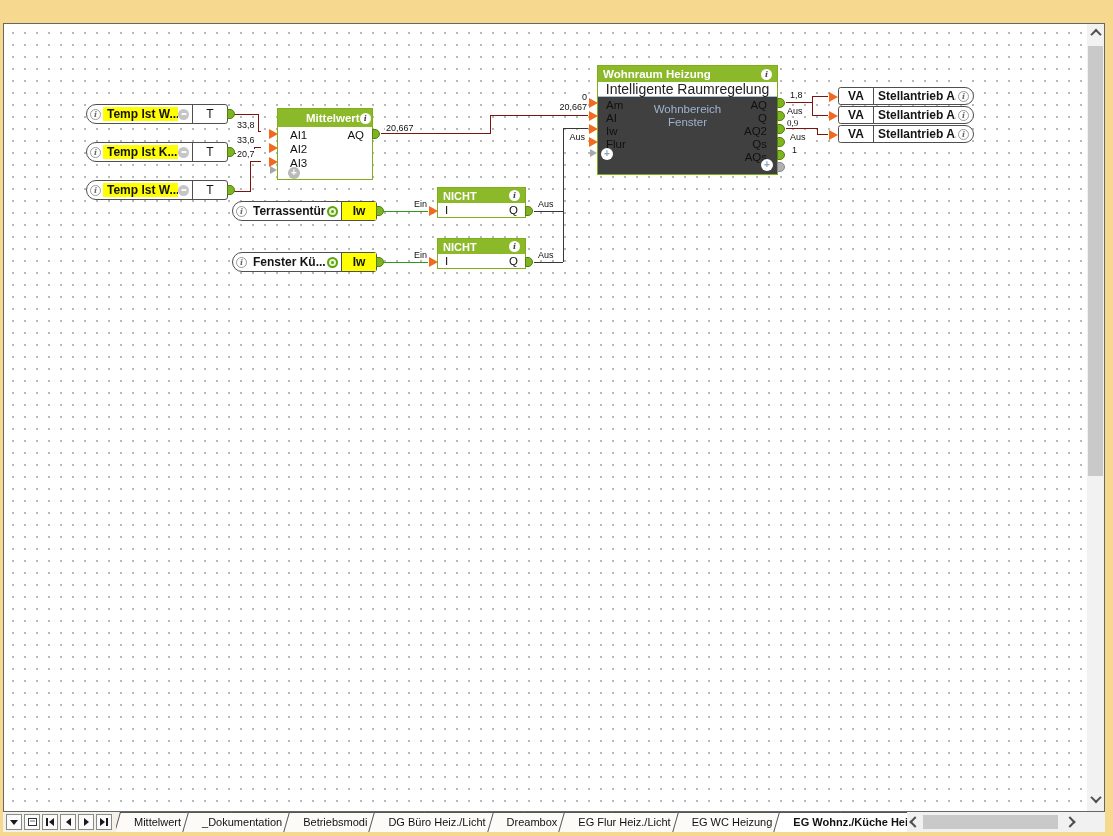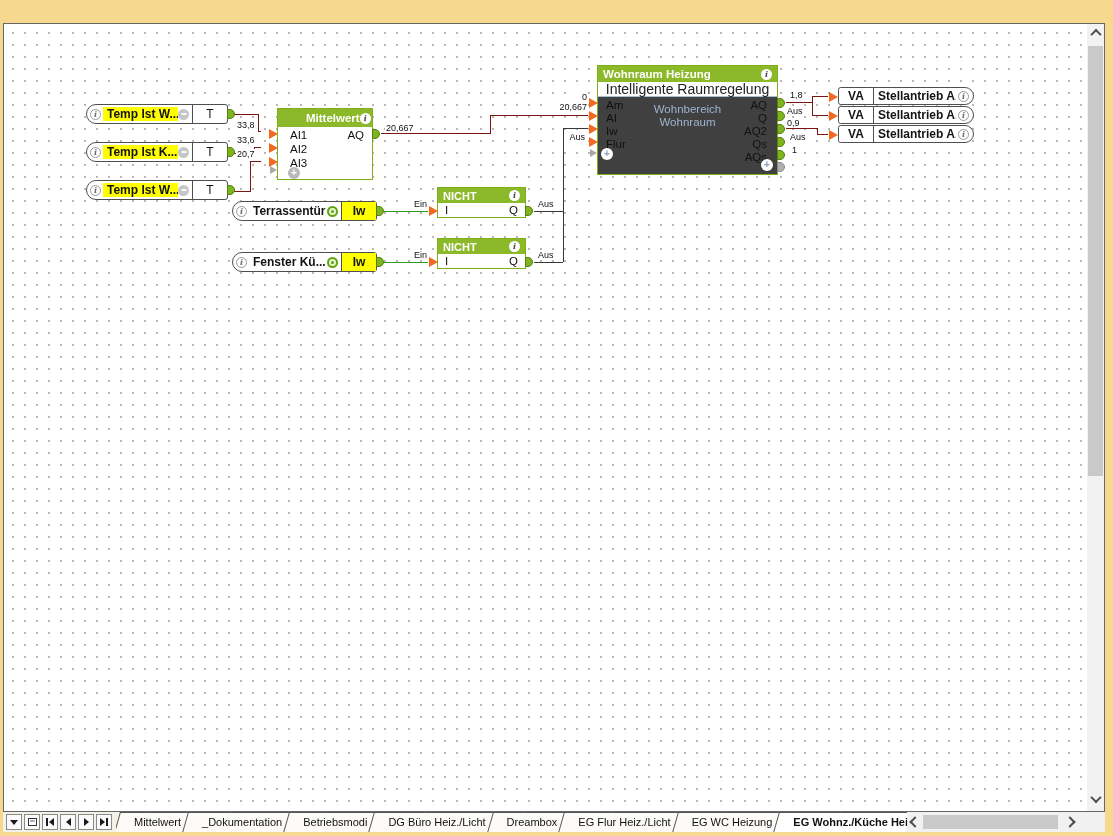--- a/index.html
+++ b/index.html
@@ -185,21 +185,21 @@
   </div>
 
   <div class="fblock" style="left:597px;top:65px;width:181px;height:110px;">
     <div class="fb-head" style="height:16px;">
       <span>Wohnraum Heizung</span>
       <span class="fb-info"></span>
     </div>
     <div class="wr-sub">Intelligente Raumregelung</div>
     <div class="wr-body">
       <span class="wmark" style="top:6px;">Wohnbereich</span>
-      <span class="wmark" style="top:19px;">Wohnraum</span>
+      <span class="wmark" style="top:19px;">Fenster</span>
     </div>
     <span class="port-txt" style="left:8px;top:33px;">Am</span>
     <span class="port-txt" style="left:8px;top:46px;">AI</span>
     <span class="port-txt" style="left:8px;top:59px;">Iw</span>
     <span class="port-txt" style="left:8px;top:72px;">Flur</span>
     <span class="port-txt" style="right:10px;top:33px;">AQ</span>
     <span class="port-txt" style="right:10px;top:46px;">Q</span>
     <span class="port-txt" style="right:10px;top:59px;">AQ2</span>
     <span class="port-txt" style="right:10px;top:72px;">Qs</span>
     <span class="port-txt" style="right:10px;top:85px;">AQs</span>
@@ -279,21 +279,21 @@
   <span class="wval" style="left:385px;top:123px;">20,667</span>
   <span class="wval r" style="left:548px;top:102px;width:38px;">20,667</span>
   <span class="wval r" style="left:566px;top:92px;width:20px;">0</span>
   <span class="wval r" style="left:564px;top:132px;width:20px;">Aus</span>
   <span class="wval r" style="left:406px;top:199px;width:20px;">Ein</span>
   <span class="wval" style="left:537px;top:199px;">Aus</span>
   <span class="wval r" style="left:406px;top:250px;width:20px;">Ein</span>
   <span class="wval" style="left:537px;top:250px;">Aus</span>
   <span class="wval" style="left:789px;top:90px;">1,8</span>
   <span class="wval" style="left:786px;top:106px;">Aus</span>
-  <span class="wval" style="left:786px;top:118px;">0,9</span>
+  <span class="wval" style="left:786px;top:118px;font-family:Liberation Serif, serif;">0,9</span>
   <span class="wval" style="left:789px;top:132px;">Aus</span>
   <span class="wval" style="left:791px;top:145px;">1</span>
 
   <div class="vscroll">
     <div class="sarr" style="top:1px;">
         <span class="chev up"></span>
       </div>
     <div class="vthumb"></div>
     <div class="sarr" style="bottom:4px;">
         <span class="chev down"></span>

